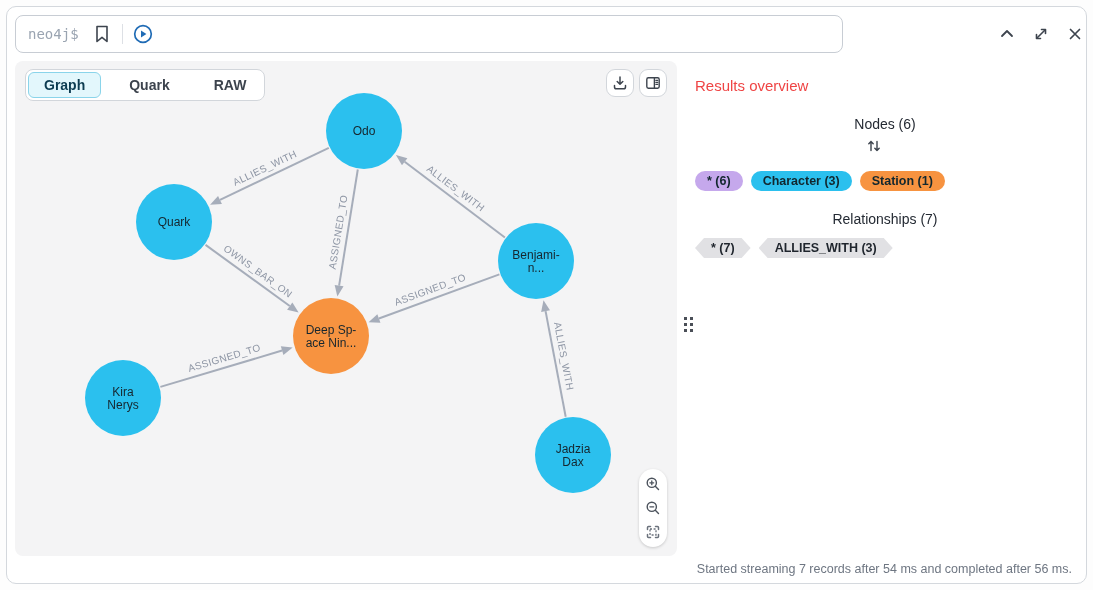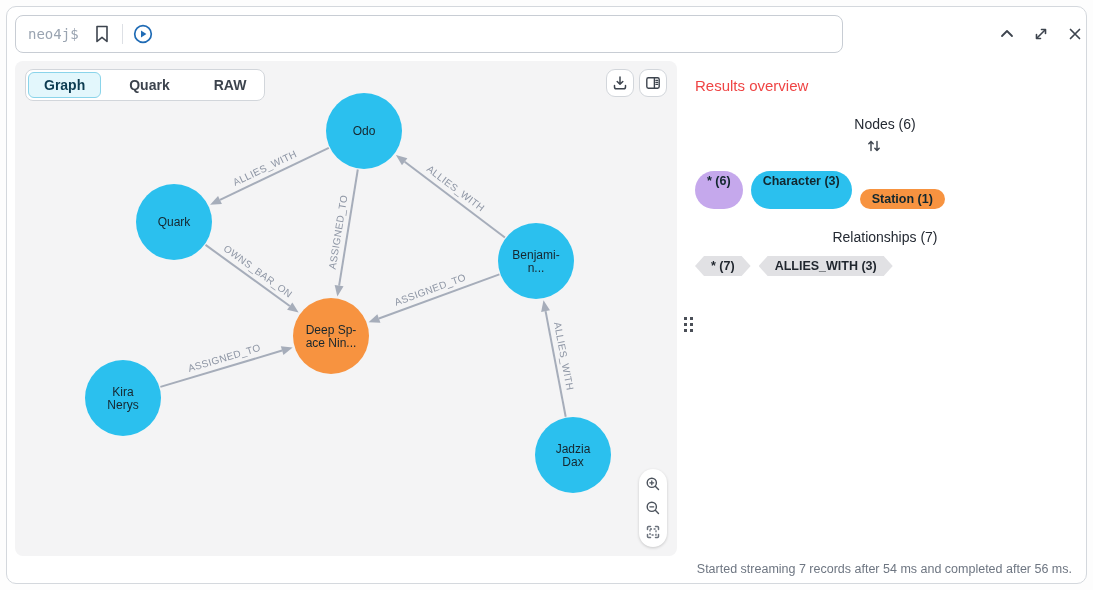--- a/index.html
+++ b/index.html
@@ -187,21 +187,21 @@
       <button class="icon-btn" style="margin-right:22px;">
         <svg class="ic" width="16" height="16" viewBox="0 0 16 16">
             <path d="M5 12.5v-9M2.8 5.7L5 3.4l2.2 2.3" fill="none" stroke="#3d444e" stroke-width="1.4" stroke-linecap="round" stroke-linejoin="round"></path>
             <path d="M11 3.5v9M8.8 10.3l2.2 2.3 2.2-2.3" fill="none" stroke="#3d444e" stroke-width="1.4" stroke-linecap="round" stroke-linejoin="round"></path>
           </svg>
       </button>
     </div>
     <div class="pill-row" id="node-pills">
         <span class="node-pill" style="background: rgb(197, 168, 236);">* (6)</span>
         <span class="node-pill" style="background: rgb(43, 192, 238);">Character (3)</span>
-        <span class="node-pill" style="background: rgb(247, 147, 64); margin-top: 18px;">Station (1)</span>
+        <span class="node-pill" style="background: rgb(247, 147, 64);">Station (1)</span>
       </div>
 
     <div class="group-heading-row">
       <span class="group-heading">Relationships (7)</span>
     </div>
     <div class="pill-row" id="rel-pills" style="max-width:350px;">
         <span class="rel-pill">* (7)</span>
         <span class="rel-pill">ALLIES_WITH (3)</span>
       </div>
   </div>

